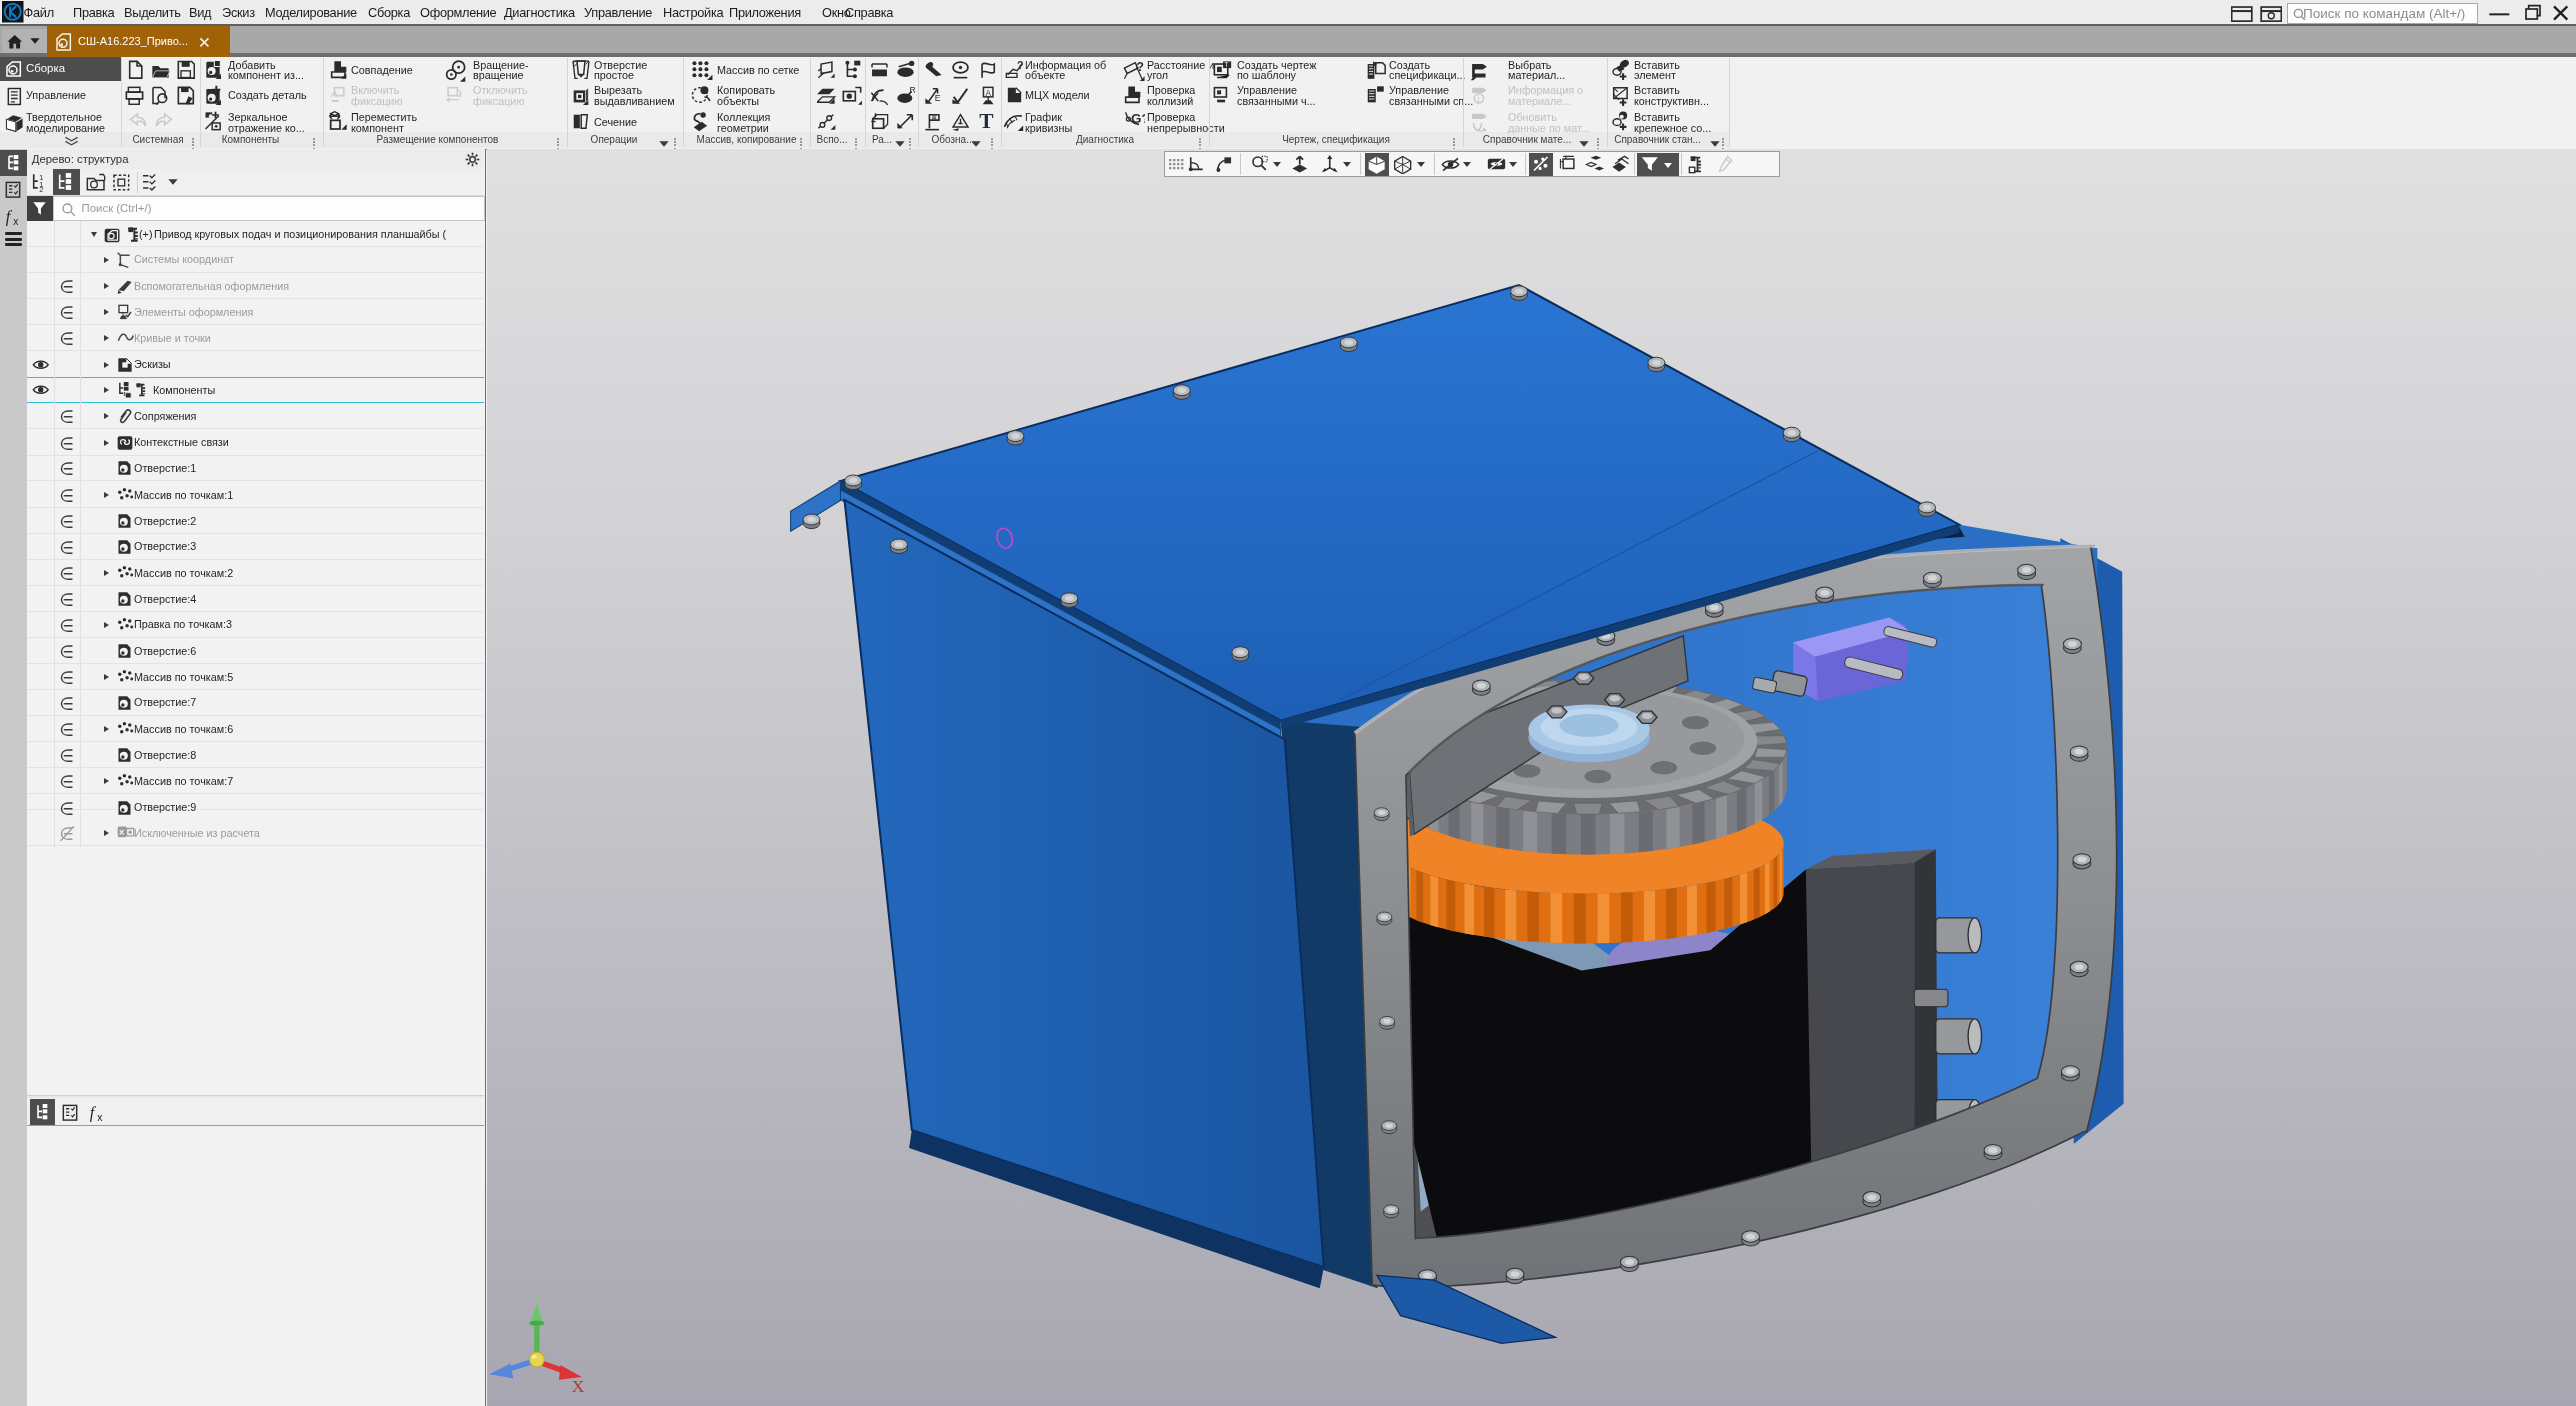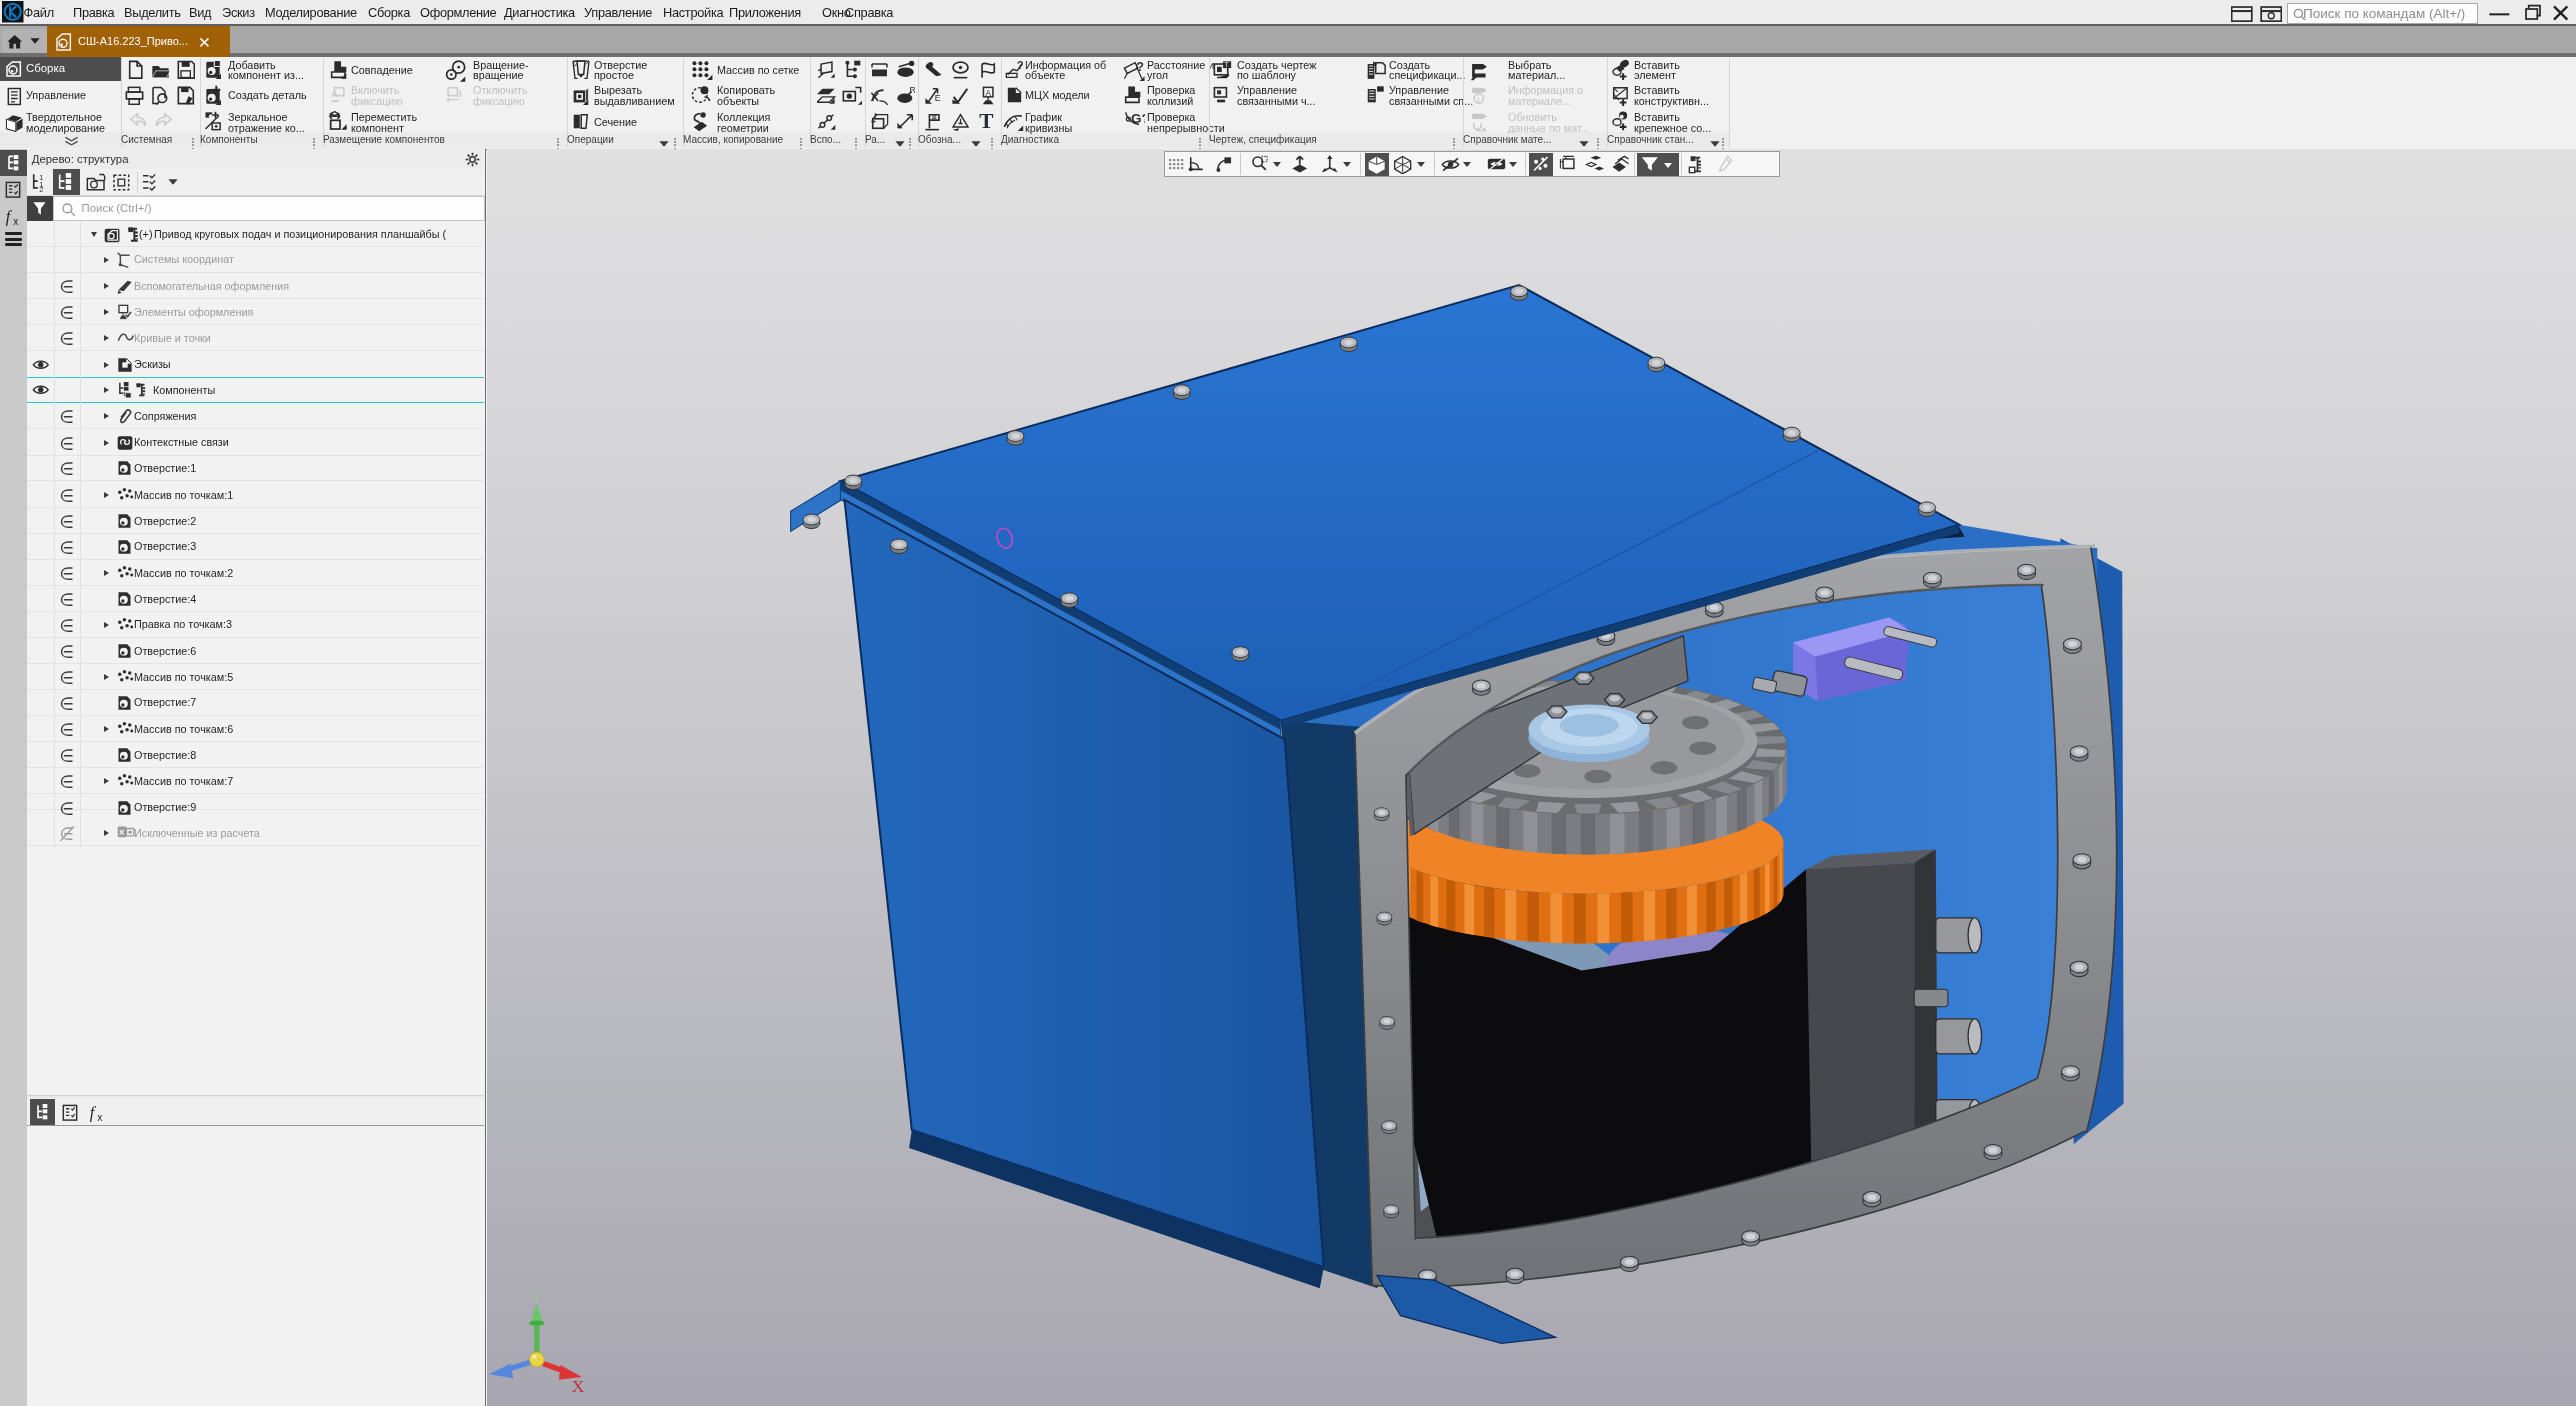--- a/index.html
+++ b/index.html
@@ -8,21 +8,21 @@
 #menubar{position:absolute;left:0;top:0;width:2576px;height:24px;background:#ececec}
 .mi{position:absolute;top:0;height:24px;line-height:25px;font-size:12.8px;letter-spacing:-0.3px;color:#1c1c1c;white-space:nowrap}
 
 #tabbar{position:absolute;left:0;top:24px;width:2576px;height:32px;background:#a8a8a8;border-top:2.7px solid #5f5f5f}
 #tabstrip{position:absolute;left:0;top:27px;width:2576px;height:5.4px;background:#6e6e6e}
 #homebtn{position:absolute;left:2px;top:3.4px;width:45px;height:24px;background:#b2b2b2}
 #tab{position:absolute;left:47px;top:0;width:183px;height:32px;background:#a16207;color:#fff;font-size:11px;line-height:30px}
 
 #ribbon{position:absolute;left:0;top:57px;width:2576px;height:93px;background:#f1f1f1;border-bottom:1.3px solid #909090}
 .gsep{position:absolute;top:1.3px;width:0.7px;height:89px;background:#d5d5d5}
-.glabel{position:absolute;top:76px;height:13.5px;font-size:10px;color:#3d3d3d;line-height:13.5px;white-space:nowrap}
+.glabel{position:absolute;top:76px;height:13.5px;font-size:10px;color:#3d3d3d;text-align:center;line-height:13.5px;white-space:nowrap}
 .ritem{position:absolute;font-size:10.8px;color:#1f1f1f;line-height:10.8px;white-space:nowrap}
 .ritem.dis{color:#c0c0c0}
 .rdots{position:absolute;top:80px;width:5.4px;height:8.8px;opacity:.55}
 .rdots i{display:block;width:2px;height:2px;background:#555;margin:0.7px;float:left}
 .darkbtn{position:absolute;background:#4d4d4d;color:#fff}
 
 #lstrip{position:absolute;left:0;top:149px;width:27px;height:1257px;background:#c9c9c9}
 
 #tree{position:absolute;left:27px;top:149px;width:459px;height:1257px;background:#f2f2f2;border-right:1.3px solid #6b6b6b}
 #treehead{position:absolute;left:0;top:0;width:457px;height:20px;background:#ececec;font-size:11.4px;color:#2e2e2e;line-height:20px}

